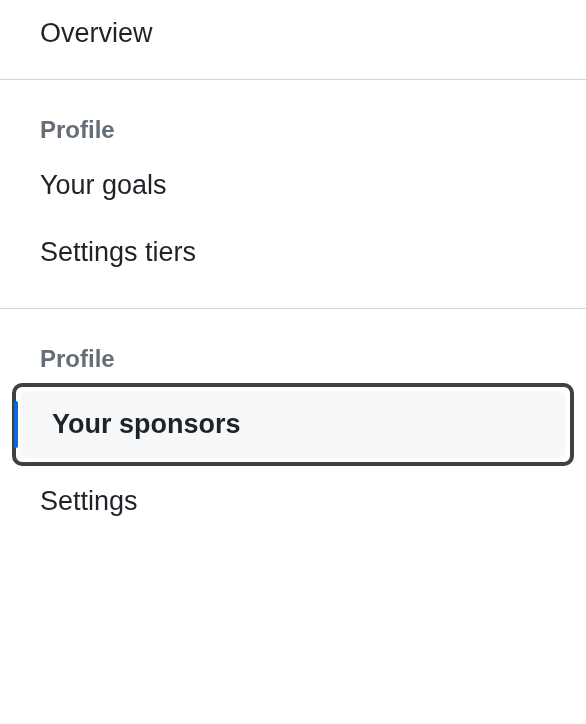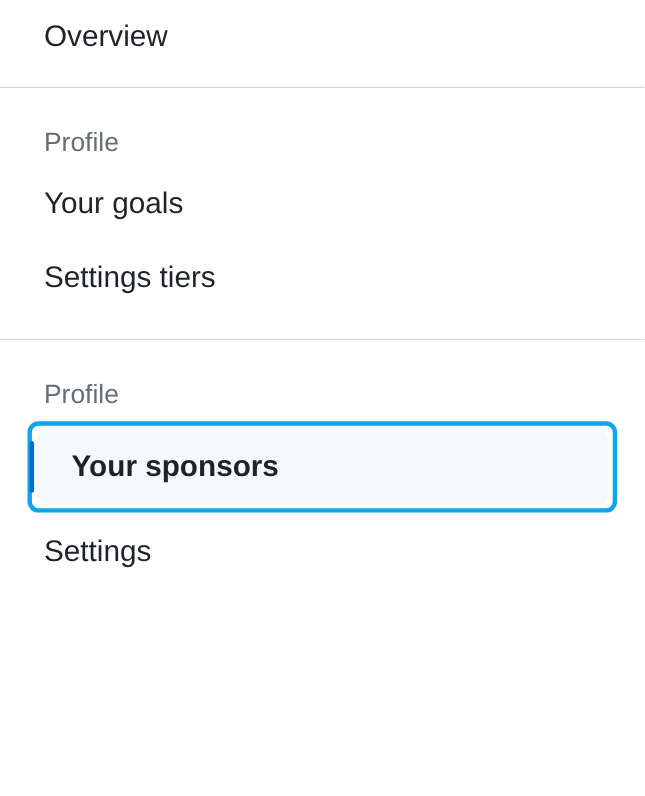--- a/index.html
+++ b/index.html
@@ -38,35 +38,35 @@
       left: -6px;
       top: 10px;
       bottom: 10px;
       width: 4px;
       background: #0969da;
       border-radius: 2px;
     }
     .section-header {
       padding: 16px 40px 8px 40px;
       font-size: 24px;
-      font-weight: 400;
+      font-weight: 700;
       color: #656d76;
     }
     .divider {
       border: none;
       border-top: 1px solid #d0d7de;
       margin: 12px 0 20px 0;
     }
     .section {
       padding-bottom: 10px;
     }
     .highlight-box {
-      border: 4px solid #0ea5e9;
+      border: 4px solid #404040;
       border-radius: 10px;
-      margin: 2px 25px;
+      margin: 2px 12px;
       padding: 4px;
     }
     .highlight-box .nav-item.selected {
       margin: 0;
     }
   </style>
 </head>
 <body>
 
 <div class="nav-container">

